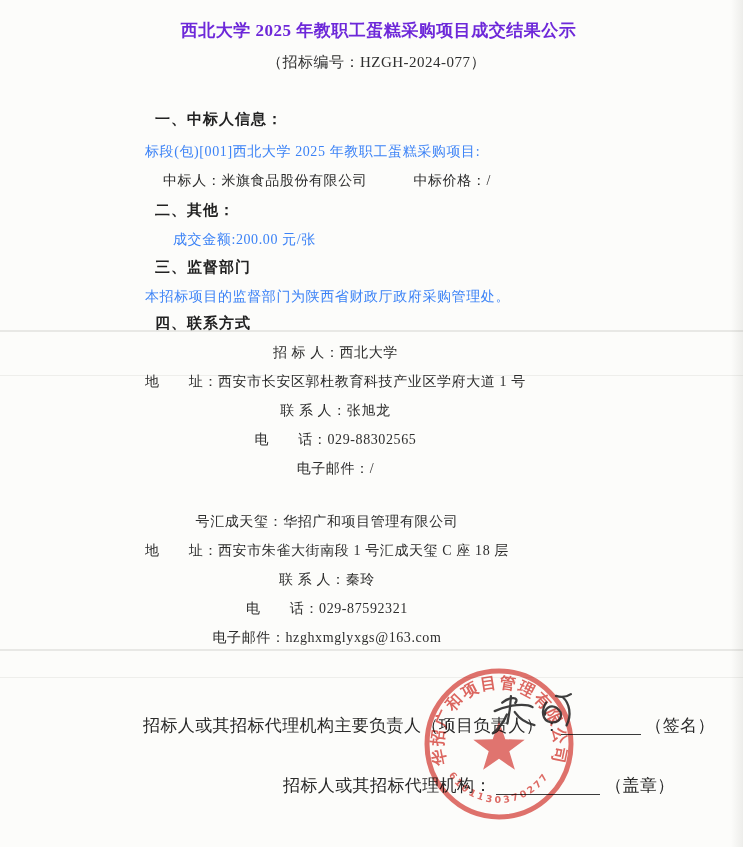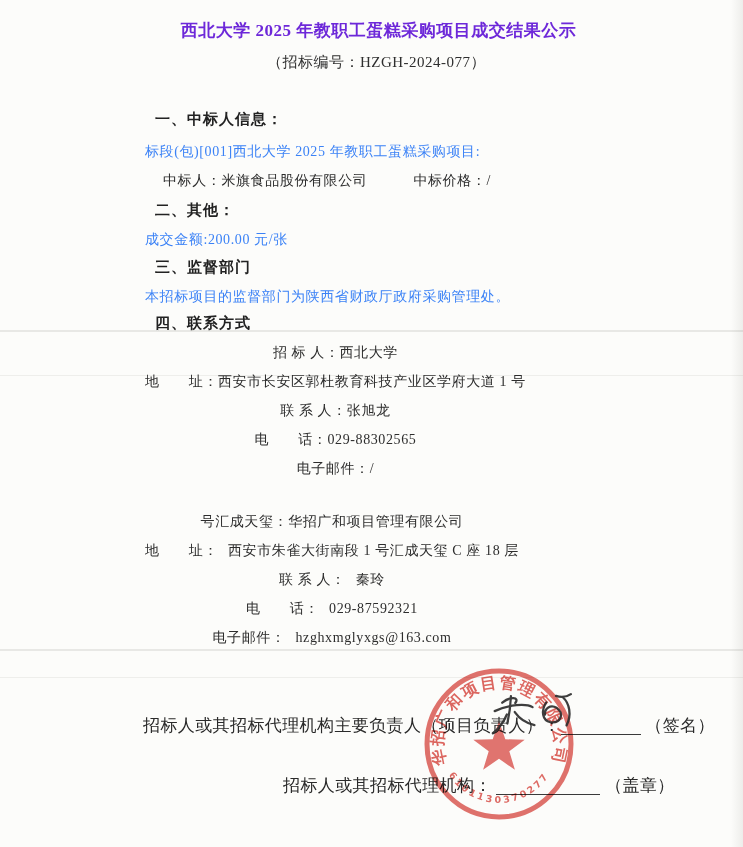--- a/index.html
+++ b/index.html
@@ -35,21 +35,21 @@
   .body-line {
     left:145px;
     font-size:14px; color:#3b82f6; letter-spacing:0.6px;
   }
   .winner-line { left:163px; top:172px; font-size:14px; letter-spacing:0.6px;text-align:center; }
   .winner-line .gap { display:inline-block; width:46px; }
   .contact-block { left:145px; font-size:14px; color:#2d2d2d; }
   .contact-row { margin-bottom:9px; line-height:20px; letter-spacing:0.6px; white-space:nowrap;text-align:center; }
   .contact-row .c-label { display:inline-block; }
   .contact-row .c-value { display:inline-block; }
-  .agency .contact-row.gapped .c-value { margin-left:10px; }
+  .agency .contact-row.gapped .c-value { }
   .footer-line { font-size:17px; color:#2a2a2a; letter-spacing:0.4px; white-space:nowrap; z-index:1; }
   .sig-underline {
     display:inline-block; height:16px; vertical-align:-4px;
     border-bottom:1.6px solid #3a3a3a;
   }
   .u-sign { width:80px; }
   .u-stamp { width:104px; }
   .artifact { left:0; width:743px; pointer-events:none; }
   .edge-shade {
     top:0; right:0; width:12px; height:847px;
@@ -79,21 +79,21 @@
   <div class="abs artifact" style="top:677px;height:1px;background:#eeeeeb;"></div>
   <div class="abs edge-shade"></div>
 
   <div class="abs sec-heading" style="top:110px;">一、中标人信息：</div>
   <div class="abs body-line" style="top:143px;">标段(包)[001]西北大学 2025 年教职工蛋糕采购项目:</div>
   <div class="abs winner-line">
     <span>中标人：米旗食品股份有限公司</span><span class="gap"></span><span>中标价格：/</span>
   </div>
 
   <div class="abs sec-heading" style="top:201px;">二、其他：</div>
-  <div class="abs body-line" style="top:231px;">成交金额:200.00 元/张</div>
+  <div class="abs body-line" style="top:231px;margin-left:28px;">成交金额:200.00 元/张</div>
 
   <div class="abs sec-heading" style="top:258px;">三、监督部门</div>
   <div class="abs body-line" style="top:288px;">本招标项目的监督部门为陕西省财政厅政府采购管理处。</div>
 
   <div class="abs sec-heading" style="top:314px;">四、联系方式</div>
 
   <div class="abs contact-block bidder" style="top:343px;">
     <div class="contact-row">
       <span class="c-label">招 标 人：</span><span class="c-value">西北大学</span>
     </div>

